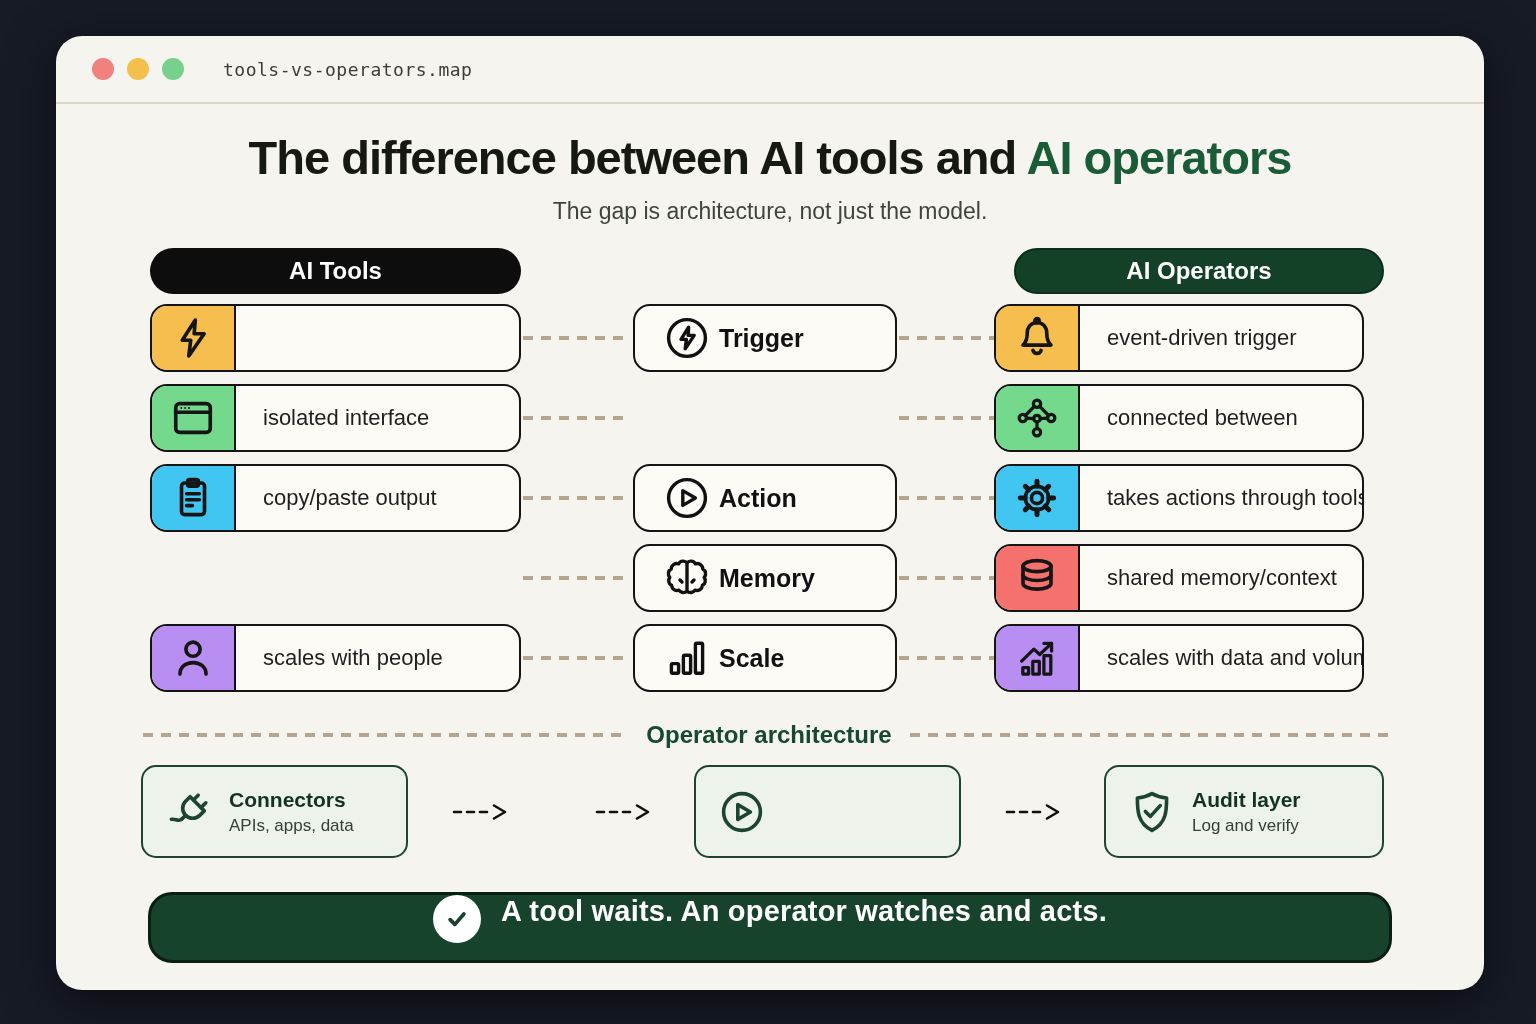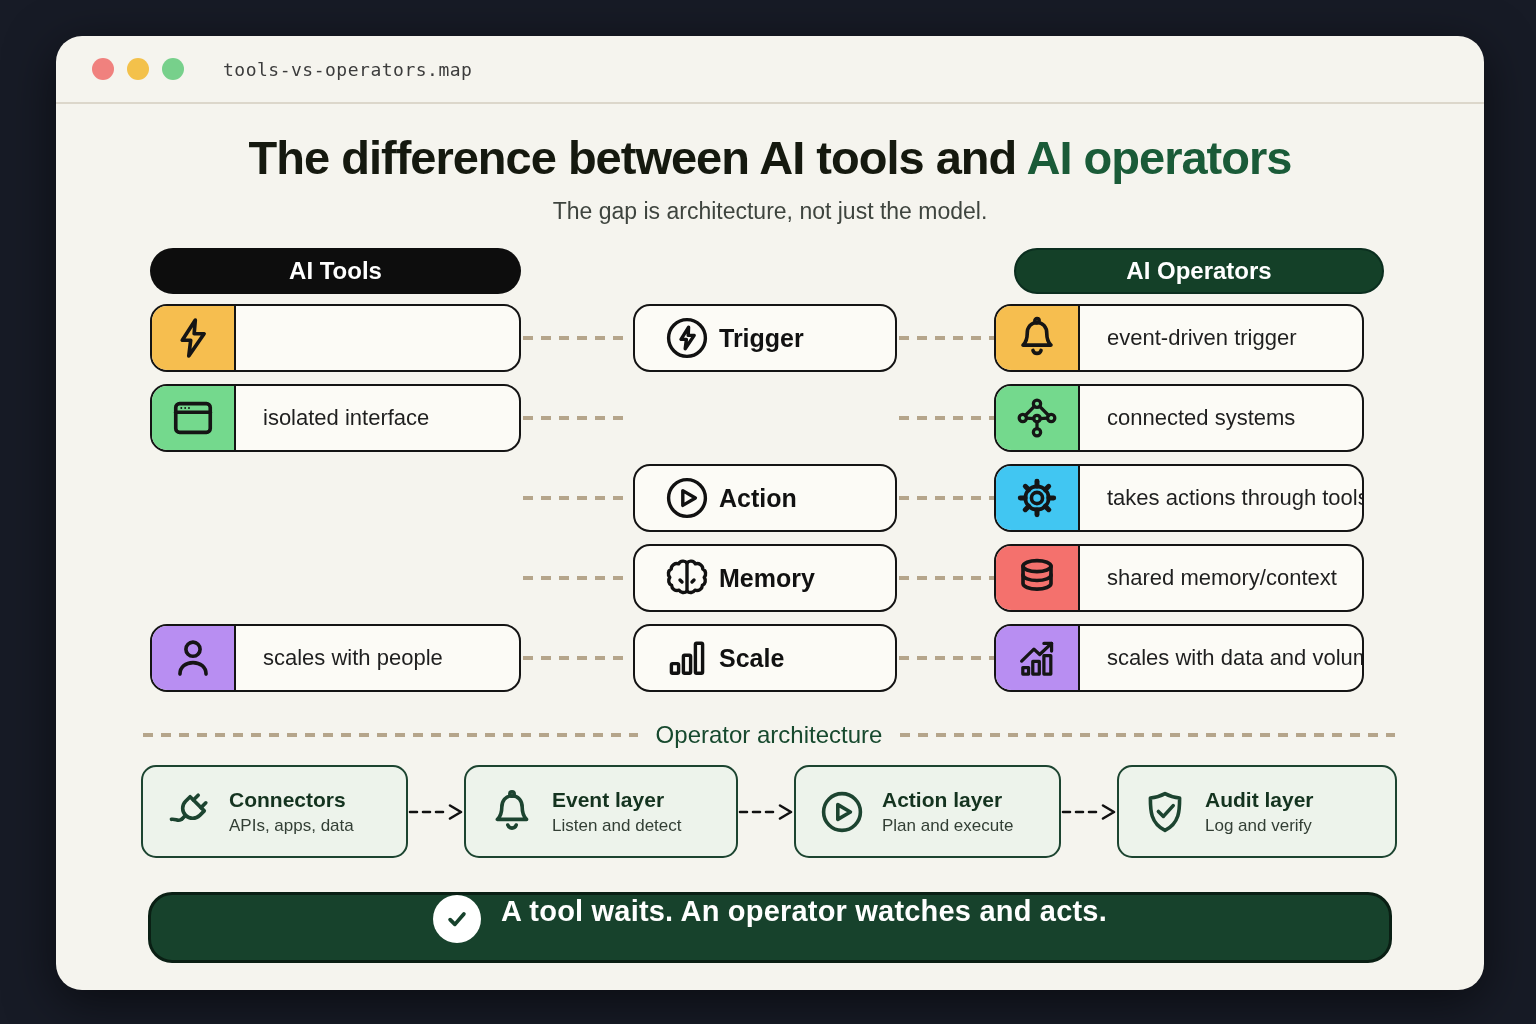--- a/index.html
+++ b/index.html
@@ -51,21 +51,21 @@
   .conn{position:absolute;height:3.5px;
     background:repeating-linear-gradient(90deg,#B5A58B 0 10px,transparent 10px 18px);}
   .connL{left:467px;width:108px;}
   .connR{left:843px;width:113px;}
   .c0{top:300px}.c1{top:380px}.c2{top:460px}.c3{top:540px}.c4{top:620px}
   
   .arch-divider{position:absolute;top:683px;left:87px;width:1252px;height:32px;
     display:flex;align-items:center;gap:18px;}
   .arch-dash{flex:1;height:3.5px;
     background:repeating-linear-gradient(90deg,#B5A58B 0 10px,transparent 10px 18px);}
-  .arch-title{font-size:24px;font-weight:normal;color:#17492E;white-space:nowrap;}
+  .arch-title{font-size:24px;font-weight:bold;color:#17492E;white-space:nowrap;}
   
   .steps{position:absolute;top:729px;left:85px;width:1243px;display:flex;align-items:center;}
   .step{height:93px;background:#EDF3EB;border:2.5px solid #1C4430;border-radius:15px;
     box-sizing:border-box;display:flex;align-items:center;gap:16px;
     padding:0 10px 0 22px;flex:0 0 auto;}
   .step-title{font-size:21px;font-weight:bold;color:#14331F;white-space:nowrap;}
   .step-sub{font-size:17px;color:#333F35;margin-top:4px;white-space:nowrap;}
   .step-arrow{flex:1;display:flex;align-items:center;justify-content:center;}
   
   .footer{position:absolute;left:92px;top:856px;width:1244px;height:71px;
@@ -120,20 +120,34 @@
         <svg width="46" height="46" viewBox="0 0 24 24" fill="none" stroke="#151515" stroke-width="1.9" stroke-linejoin="round" stroke-linecap="round">
             <rect x="3" y="4.5" width="18" height="15" rx="2"></rect>
             <line x1="3" y1="9" x2="21" y2="9"></line>
             <circle cx="5.9" cy="6.8" r="0.5" fill="#151515" stroke="none"></circle>
             <circle cx="7.9" cy="6.8" r="0.5" fill="#151515" stroke="none"></circle>
             <circle cx="9.9" cy="6.8" r="0.5" fill="#151515" stroke="none"></circle>
           </svg>
       </span>
     </div>
     <div class="row-label">isolated interface</div>
+  </div>
+  <div class="row row-left r2">
+    <div class="icon-cell" style="background: rgb(65, 198, 242);">
+      <span>
+        <svg width="46" height="46" viewBox="0 0 24 24" fill="none" stroke="#151515" stroke-width="1.9" stroke-linejoin="round" stroke-linecap="round">
+            <rect x="6" y="4.2" width="12" height="16.5" rx="1.6"></rect>
+            <rect x="9.2" y="2.4" width="5.6" height="3.4" rx="1"></rect>
+            <line x1="8.7" y1="9.8" x2="15.3" y2="9.8"></line>
+            <line x1="8.7" y1="12.9" x2="15.3" y2="12.9"></line>
+            <line x1="8.7" y1="16" x2="11.7" y2="16"></line>
+          </svg>
+      </span>
+    </div>
+    <div class="row-label">copy/paste output</div>
   </div>
   <div class="row row-left r4">
     <div class="icon-cell" style="background: rgb(184, 142, 242);">
       <span>
         <svg width="46" height="46" viewBox="0 0 24 24" fill="none" stroke="#151515" stroke-width="1.9" stroke-linejoin="round" stroke-linecap="round">
             <circle cx="12" cy="7.4" r="3.7"></circle>
             <path d="M5.2 20.4c0-3.7 3-6 6.8-6s6.8 2.3 6.8 6"></path>
           </svg>
       </span>
     </div>
@@ -202,21 +216,21 @@
             <circle cx="12" cy="12.3" r="1.7"></circle>
             <circle cx="12" cy="19.4" r="1.9"></circle>
             <line x1="10.6" y1="5.9" x2="5.9" y2="10.7"></line>
             <line x1="13.4" y1="5.9" x2="18.1" y2="10.7"></line>
             <line x1="6.5" y1="12.1" x2="10.3" y2="12.3"></line>
             <line x1="13.7" y1="12.3" x2="17.5" y2="12.1"></line>
             <line x1="12" y1="14" x2="12" y2="17.5"></line>
           </svg>
       </span>
     </div>
-    <div class="row-label">connected systems</div>
+    <div class="row-label">connected between</div>
   </div>
   <div class="row row-right r2">
     <div class="icon-cell" style="background: rgb(65, 198, 242);">
       <span>
         <svg width="46" height="46" viewBox="0 0 24 24" fill="none" stroke="#151515" stroke-width="1.9" stroke-linejoin="round" stroke-linecap="round">
             <circle cx="12" cy="12" r="6.1"></circle>
             <circle cx="12" cy="12" r="2.9"></circle>
             <g stroke-width="2.6">
               <line x1="12" y1="5.9" x2="12" y2="3.3"></line>
               <line x1="12" y1="18.1" x2="12" y2="20.7"></line>
@@ -282,50 +296,33 @@
         <div class="step-title">Connectors</div>
         <div class="step-sub">APIs, apps, data</div>
       </div>
     </div>
     <div class="step-arrow">
       <svg width="56" height="18" viewBox="0 0 56 18" fill="none" stroke="#111" stroke-width="2.6" stroke-linecap="round" stroke-linejoin="round">
           <line x1="2" y1="9" x2="40" y2="9" stroke-dasharray="7 6"></line>
           <polyline points="42,2.5 53,9 42,15.5"></polyline>
         </svg>
     </div>
-    <div class="step" style="width:274px">
-      <span>
-        <svg width="48" height="48" viewBox="0 0 24 24" fill="none" stroke="#1C4430" stroke-width="1.8" stroke-linejoin="round" stroke-linecap="round">
-            <circle cx="12" cy="3" r="1.1"></circle>
-            <path d="M12 3.9C8.8 3.9 6.9 6.4 6.9 9.6c0 4.1-1.6 5.4-2.2 6.1h14.6c-.6-.7-2.2-2-2.2-6.1 0-3.2-1.9-5.7-5.1-5.7Z"></path>
-            <path d="M9.9 18.5a2.2 2.2 0 0 0 4.2 0"></path>
-          </svg>
-      </span>
-      <div>
-        <div class="step-title">Event layer</div>
-        <div class="step-sub">Listen and detect</div>
-      </div>
-    </div>
     <div class="step-arrow">
       <svg width="56" height="18" viewBox="0 0 56 18" fill="none" stroke="#111" stroke-width="2.6" stroke-linecap="round" stroke-linejoin="round">
           <line x1="2" y1="9" x2="40" y2="9" stroke-dasharray="7 6"></line>
           <polyline points="42,2.5 53,9 42,15.5"></polyline>
         </svg>
     </div>
     <div class="step" style="width:267px">
       <span>
         <svg width="48" height="48" viewBox="0 0 24 24" fill="none" stroke="#1C4430" stroke-width="1.8" stroke-linejoin="round" stroke-linecap="round">
             <circle cx="12" cy="12" r="9.2"></circle>
             <path d="M9.9 8.3 16.2 12l-6.3 3.7z"></path>
           </svg>
       </span>
-      <div>
-        <div class="step-title">Action layer</div>
-        <div class="step-sub">Plan and execute</div>
-      </div>
     </div>
     <div class="step-arrow">
       <svg width="56" height="18" viewBox="0 0 56 18" fill="none" stroke="#111" stroke-width="2.6" stroke-linecap="round" stroke-linejoin="round">
           <line x1="2" y1="9" x2="40" y2="9" stroke-dasharray="7 6"></line>
           <polyline points="42,2.5 53,9 42,15.5"></polyline>
         </svg>
     </div>
     <div class="step" style="width:280px">
       <span>
         <svg width="48" height="48" viewBox="0 0 24 24" fill="none" stroke="#1C4430" stroke-width="1.8" stroke-linejoin="round" stroke-linecap="round">

